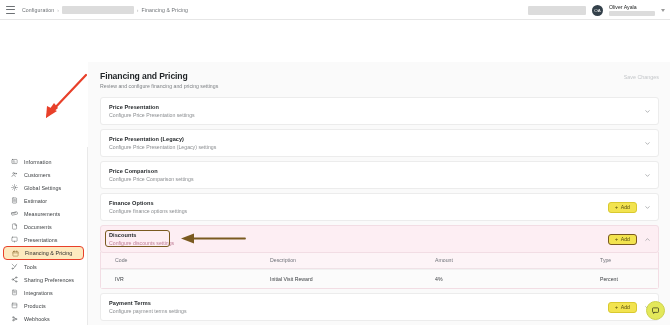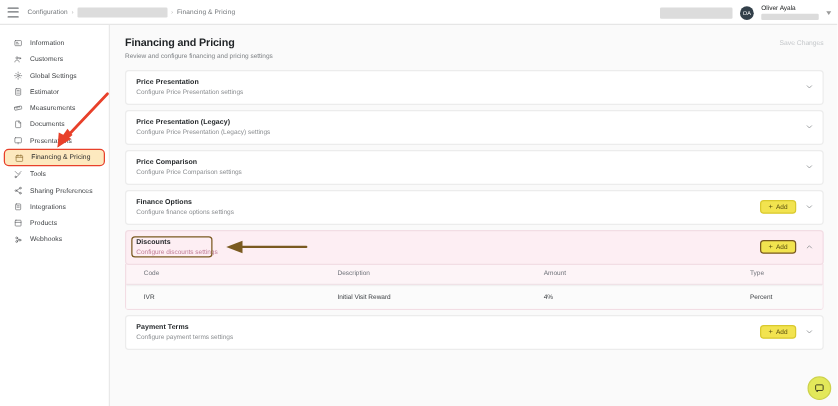--- a/index.html
+++ b/index.html
@@ -33,21 +33,21 @@
   .avatar { width: 11px; height: 11px; border-radius: 50%; background: #33404a;
     color: #fff; font-size: 4.4px; display: flex; align-items: center;
     justify-content: center; letter-spacing: .2px; }
   .user-block { display: flex; flex-direction: column; gap: 1px; }
   .user-name { font-size: 5.2px; color: #202223; white-space: nowrap; }
   .user-redact { width: 46px; height: 5px; background: #dcdcdc; border-radius: 1px; }
   .caret-sm { width: 0; height: 0; border-left: 2.6px solid transparent;
     border-right: 2.6px solid transparent; border-top: 3px solid #9a9a9a; }
 
   
-  .shell { display: flex; height: 305px; }
+  .shell { display: flex; height: 305px; align-items: flex-end; }
 
   
   .sidebar { width: 88px; background: #ffffff; border-right: 1px solid #e9e9e9;
     padding-top: 8px; flex-shrink: 0; }
   .nav-item { display: flex; align-items: center; gap: 6px;
     height: 13px; padding: 0 6px 0 8px; margin: 0 3px;
     border-radius: 3px; cursor: pointer; }
   .nav-ico { width: 7px; height: 7px; flex-shrink: 0; color: #5c5f62; }
   .nav-ico svg { width: 7px; height: 7px; display: block; }
   .nav-label { font-size: 5.4px; color: #3c3f42; white-space: nowrap; letter-spacing: .05px; }

